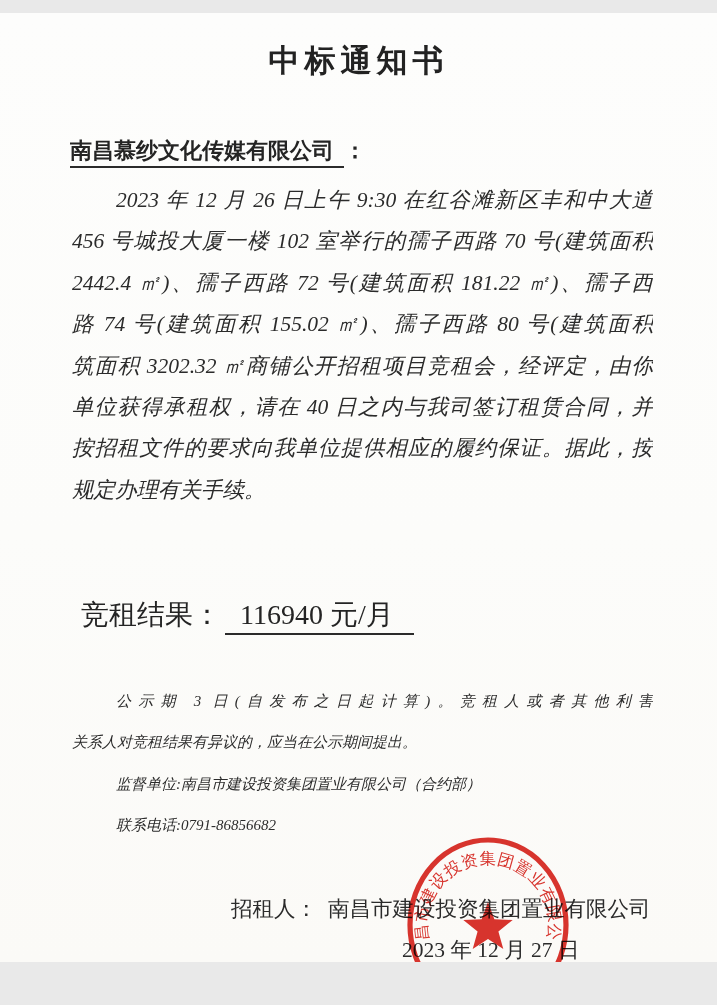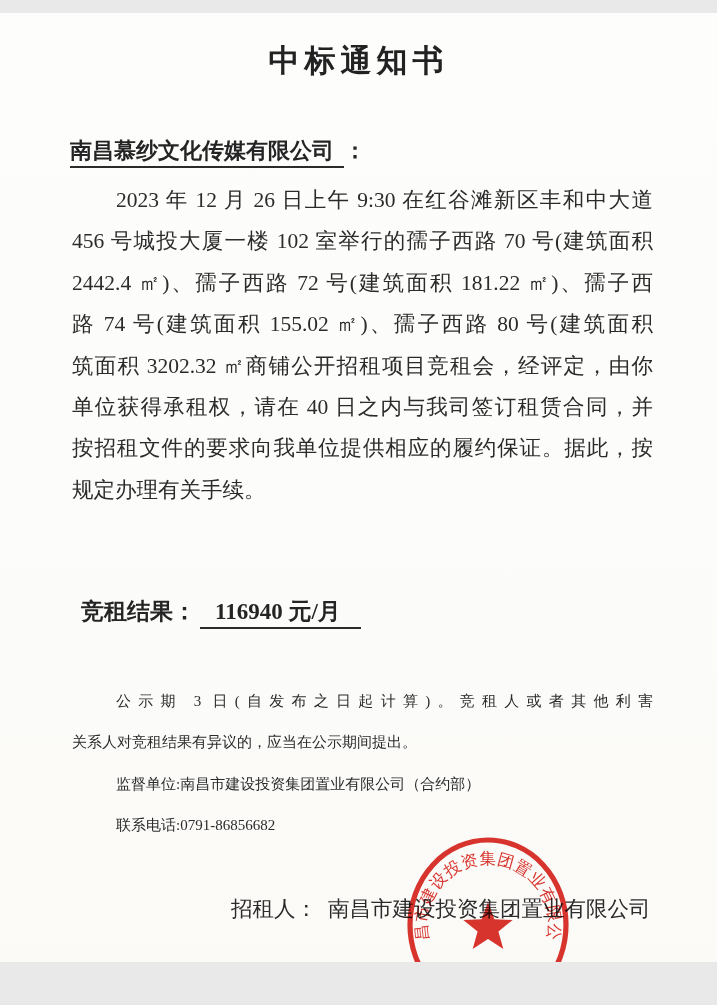--- a/index.html
+++ b/index.html
@@ -45,29 +45,30 @@
     top: 668px; left: 72px; width: 581px;
     font-size: 15px;
     line-height: 41.4px;
     color: #2b2b2b;
   }
   .line {
     height: 41.4px;
     overflow: hidden;
     text-align: justify;
     text-align-last: justify;
+    font-style: italic;
   }
   .line.noju { text-align: right; text-align-last: left; }
   .line.indent { text-indent: 44px; }
   .u { border-bottom: 1.6px solid #333; padding-bottom: 10px; }
   .result-line {
     position: absolute;
     top: 583px; left: 81px;
-    font-size: 23px;
-    font-weight: 700;
+    font-size: 28px;
+    font-weight: 400;
     color: #242424;
   }
   .result-line .value {
     border-bottom: 2px solid #2b2b2b;
     padding: 0 20px 3px 15px;
     margin-left: 4px;
   }
   .sig-lessor {
     position: absolute;
     top: 881px; left: 231px;
@@ -121,20 +122,21 @@
       <div class="line indent"><span>公示期 3 日(自发布之日起计算)。竞租人或者其他利害</span></div>
       <div class="line noju"><span>关系人对竞租结果有异议的，应当在公示期间提出。</span></div>
       <div class="line noju indent"><span>监督单位:南昌市建设投资集团置业有限公司（合约部）</span></div>
       <div class="line noju indent"><span>联系电话:0791-86856682</span></div>
     </div>
 
   <div class="sig-lessor">
     <span>招租人：</span><span class="name">南昌市建设投资集团置业有限公司</span>
   </div>
 
+  <div class="sig-date">2023 年 12 月 27 日</div>
 
   <svg class="seal" viewBox="0 0 190 205" aria-hidden="true">
     <defs>
       <path id="sealNameArc" d="M 37.7 122.9 A 61 61 0 1 1 152.3 122.9" fill="none"></path>
       <path id="sealSerialArc" d="M 43.7 145.1 A 67 67 0 0 0 146.3 145.1" fill="none"></path>
     </defs>
     <ellipse cx="95" cy="102" rx="78" ry="85" fill="none" stroke-width="5.2" stroke="#d8231c"></ellipse>
     <polygon points="95,79 101.4,96.2 119.7,97 105.4,108.4 110.3,126 95,115.9 79.7,126 84.6,108.4 70.3,97 88.6,96.2" fill="#d8231c"></polygon>
     <text font-size="16.5" letter-spacing="0.5" text-anchor="middle" fill="#d8231c">
       <textPath href="#sealNameArc" startOffset="50%">南昌市建设投资集团置业有限公司</textPath>

